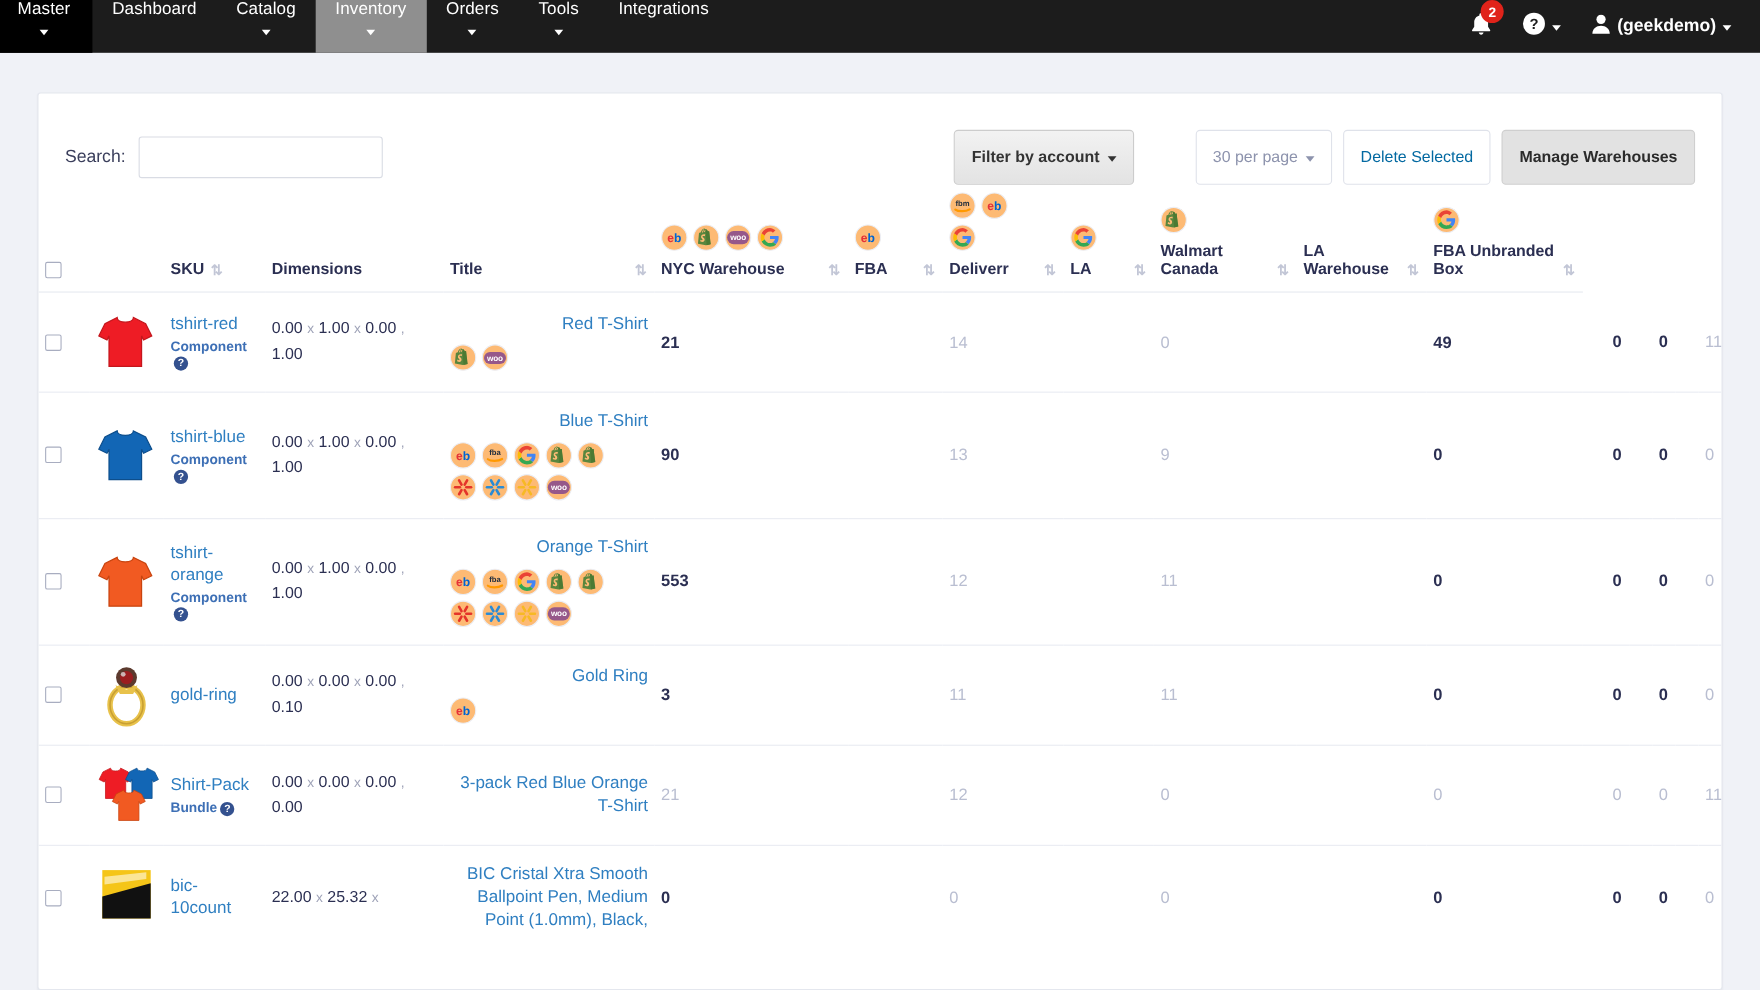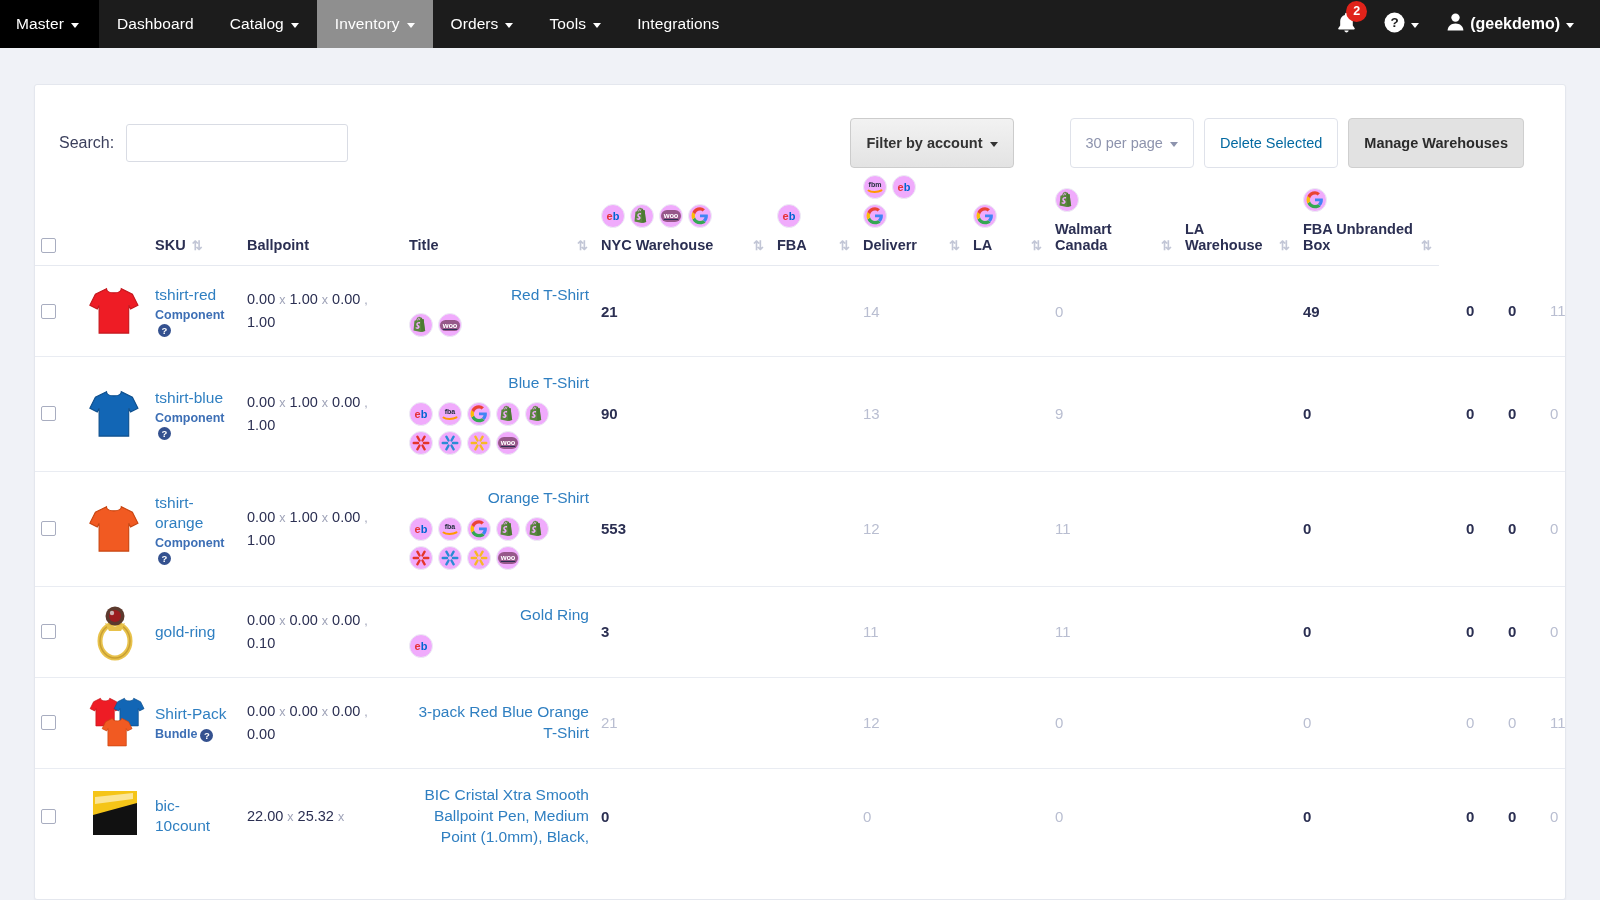--- a/index.html
+++ b/index.html
@@ -14,21 +14,21 @@
   .navbar {
     height: 48px; background: #1c1c1c;
     display: flex; align-items: stretch;
     position: relative;
   }
   .nav-left { display: flex; align-items: stretch; }
   .nav-item {
     display: flex; align-items: center; gap: 7px;
     padding: 0 18px; color: #ffffff;
     font-size: 15.5px; letter-spacing: .1px;
-    cursor: pointer; white-space: nowrap;
+    cursor: pointer; white-space: nowrap; flex-direction: column;
   }
   .nav-item.brand { background: #000000; padding: 0 20px 0 16px; }
   .nav-item.active { background: #8f8f8f; }
   .caret {
     width: 0; height: 0; display: inline-block;
     border-left: 4.5px solid transparent;
     border-right: 4.5px solid transparent;
     border-top: 5px solid #ffffff;
     margin-top: 2px;
   }
@@ -57,21 +57,21 @@
   .card {
     background: #ffffff; border: 1px solid #e4e7ee;
     border-radius: 3px; height: 100%;
     box-shadow: 0 1px 2px rgba(0,0,0,.04);
     overflow: hidden;
   }
 
   
   .toolbar {
     display: flex; align-items: center;
-    padding: 26px 41px 0 24px; height: 90px;
+    padding: 26px 24px 0 24px; height: 90px;
   }
   .search-group { display: flex; align-items: center; gap: 12px; }
   .search-label { font-size: 16px; color: #3b3f5c; }
   .search-input {
     width: 222px; height: 38px;
     border: 1px solid #d9dce4; border-radius: 3px;
     padding: 0 10px; font-size: 15px; color: #3b3f5c;
     font-family: "Liberation Sans", sans-serif;
     outline: none; background: #fff;
   }
@@ -142,23 +142,23 @@
   .num { font-weight: bold; color: #2b2f52; font-size: 15px; }
   .num.dimmed { font-weight: normal; color: #b9bed1; }
   .cb {
     width: 15px; height: 15px; border: 1px solid #a8adc0;
     border-radius: 2px; background: #fff; display: block; cursor: pointer;
   }
 
   
   .ci {
     width: 24px; height: 24px; border-radius: 50%;
-    background: #f0abfc; border: 1px solid #eceef4;
+    background: #fdba74; border: 1px solid #eceef4;
     display: inline-flex; align-items: center; justify-content: center;
-    flex: 0 0 auto; overflow: hidden; text-decoration: underline;
+    flex: 0 0 auto; overflow: hidden;
   }
   .ci svg { display: block; }
   .woo-badge {
     background: #96588a; color: #fff; border-radius: 6px;
     font-size: 7.5px; font-weight: bold; padding: 2px 3px;
     letter-spacing: -.2px; line-height: 1;
   }
 
   
   .thumb { width: 56px; height: 58px; position: relative; }
@@ -279,21 +279,21 @@
             </th>
             <th></th>
             <th>
               <div class="th-inner">
                 <span>SKU</span>
                 <span class="sort-ico">⇅</span>
               </div>
             </th>
             <th>
               <div class="th-inner">
-                <span>Ballpoint</span>
+                <span>Dimensions</span>
               </div>
             </th>
             <th>
               <div class="th-inner" style="justify-content:space-between">
                 <span>Title</span>
                 <span class="sort-ico">⇅</span>
               </div>
             </th>
             <th>
               <div class="th-inner" style="justify-content:space-between">

